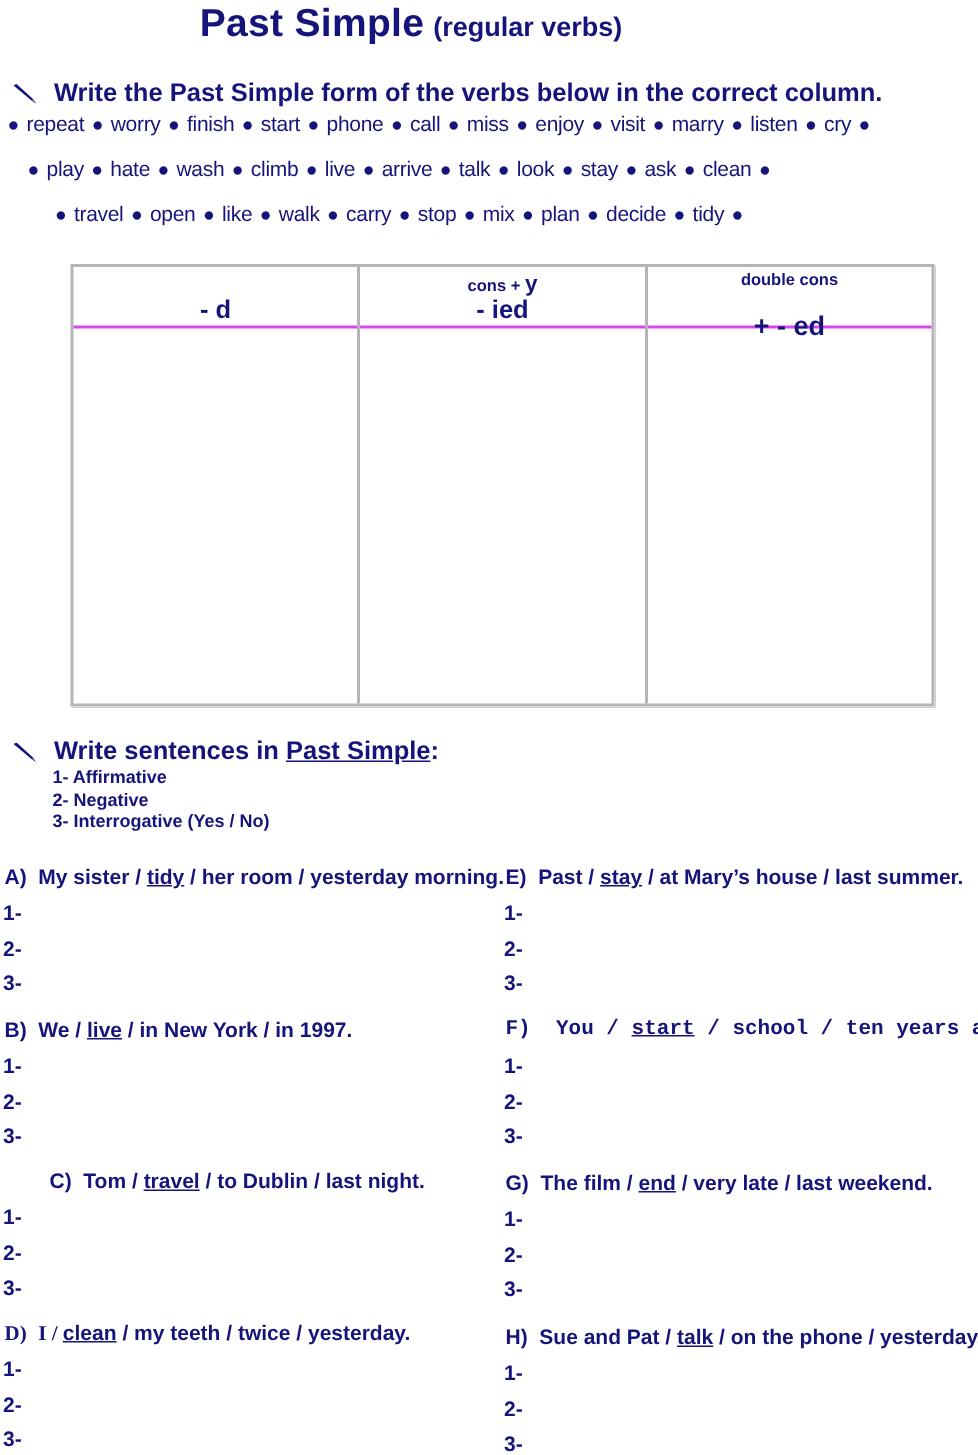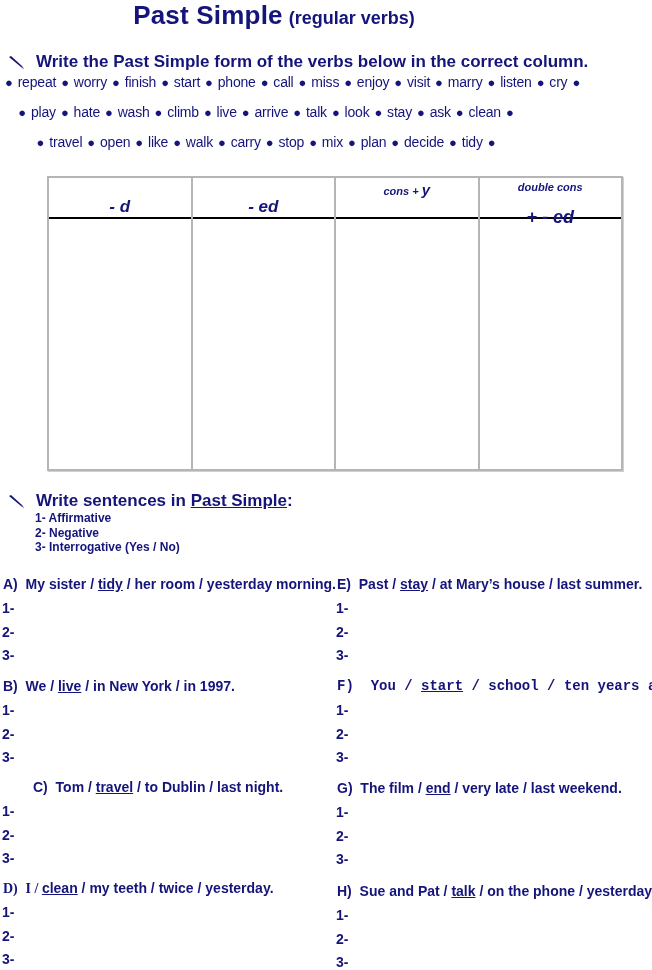--- a/index.html
+++ b/index.html
@@ -24,22 +24,22 @@
     .grid {
       top: 176px; left: 47px; width: 576px; height: 295px;
       border: 2px solid #b5b5b5; box-sizing: border-box; display: flex;
       box-shadow: 1px 1px 0 #d0d0d0;
     }
     .col {
       flex: 1; border-right: 2px solid #b5b5b5; display: flex; flex-direction: column;
     }
     .col:last-child { border-right: none; }
     .col-head {
-      height: 39px; border-bottom: 2px solid #000000; position: relative;
-      text-align: center; font-weight: bold; font-style: italic;
+      height: 39px; border-bottom: 2px solid #d946ef; position: relative;
+      text-align: center; font-weight: bold;
     }
     .col-head .small { font-size: 11px; position: absolute; left: 0; right: 0; top: 3px; }
     .col-head .small .y { font-size: 15px; }
     .col-head .big2 { font-size: 17px; position: absolute; left: 0; right: 0; top: 19px; }
     .col-head .big3 { font-size: 18px; position: absolute; left: 0; right: 0; top: 29px; }
     .col-body { flex: 1; }
     .steps { font-size: 12px; font-weight: bold; line-height: 14.5px; left: 35px; top: 511px; }
     .ex { font-size: 14px; font-weight: bold; white-space: nowrap; }
     .ex u { text-decoration: underline; }
     .num { font-size: 14px; font-weight: bold; }
@@ -65,27 +65,22 @@
 
 <div class="abs grid">
   <div class="col">
     <div class="col-head">
       <div class="big2">- d</div>
     </div>
     <div class="col-body"></div>
   </div>
   <div class="col">
     <div class="col-head">
-      <div class="big2">- ed</div>
-    </div>
-    <div class="col-body"></div>
-  </div>
-  <div class="col">
-    <div class="col-head">
       <div class="small"><span>cons +</span> <span class="y">y</span></div>
+      <div class="big2">- ied</div>
     </div>
     <div class="col-body"></div>
   </div>
   <div class="col">
     <div class="col-head">
       <div class="small">double cons</div>
       <div class="big3">+ - ed</div>
     </div>
     <div class="col-body"></div>
   </div>

